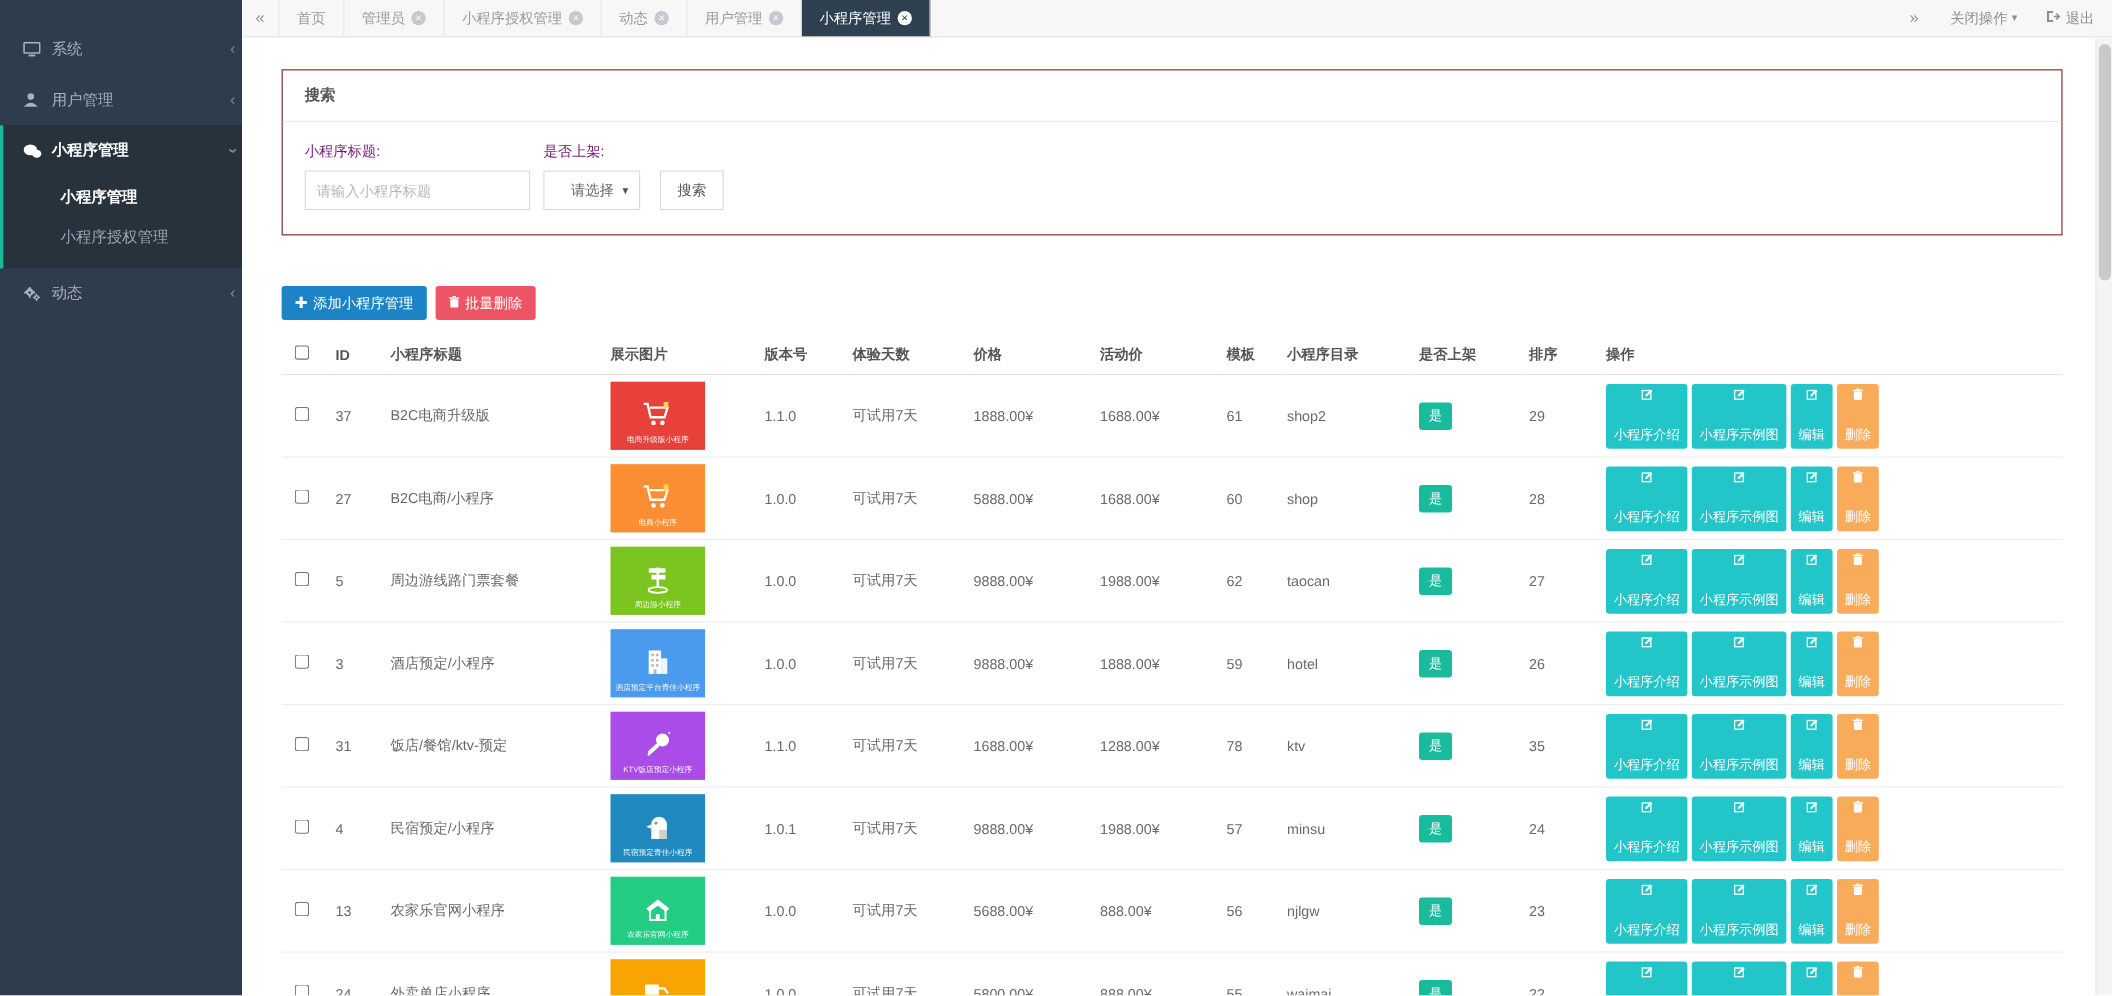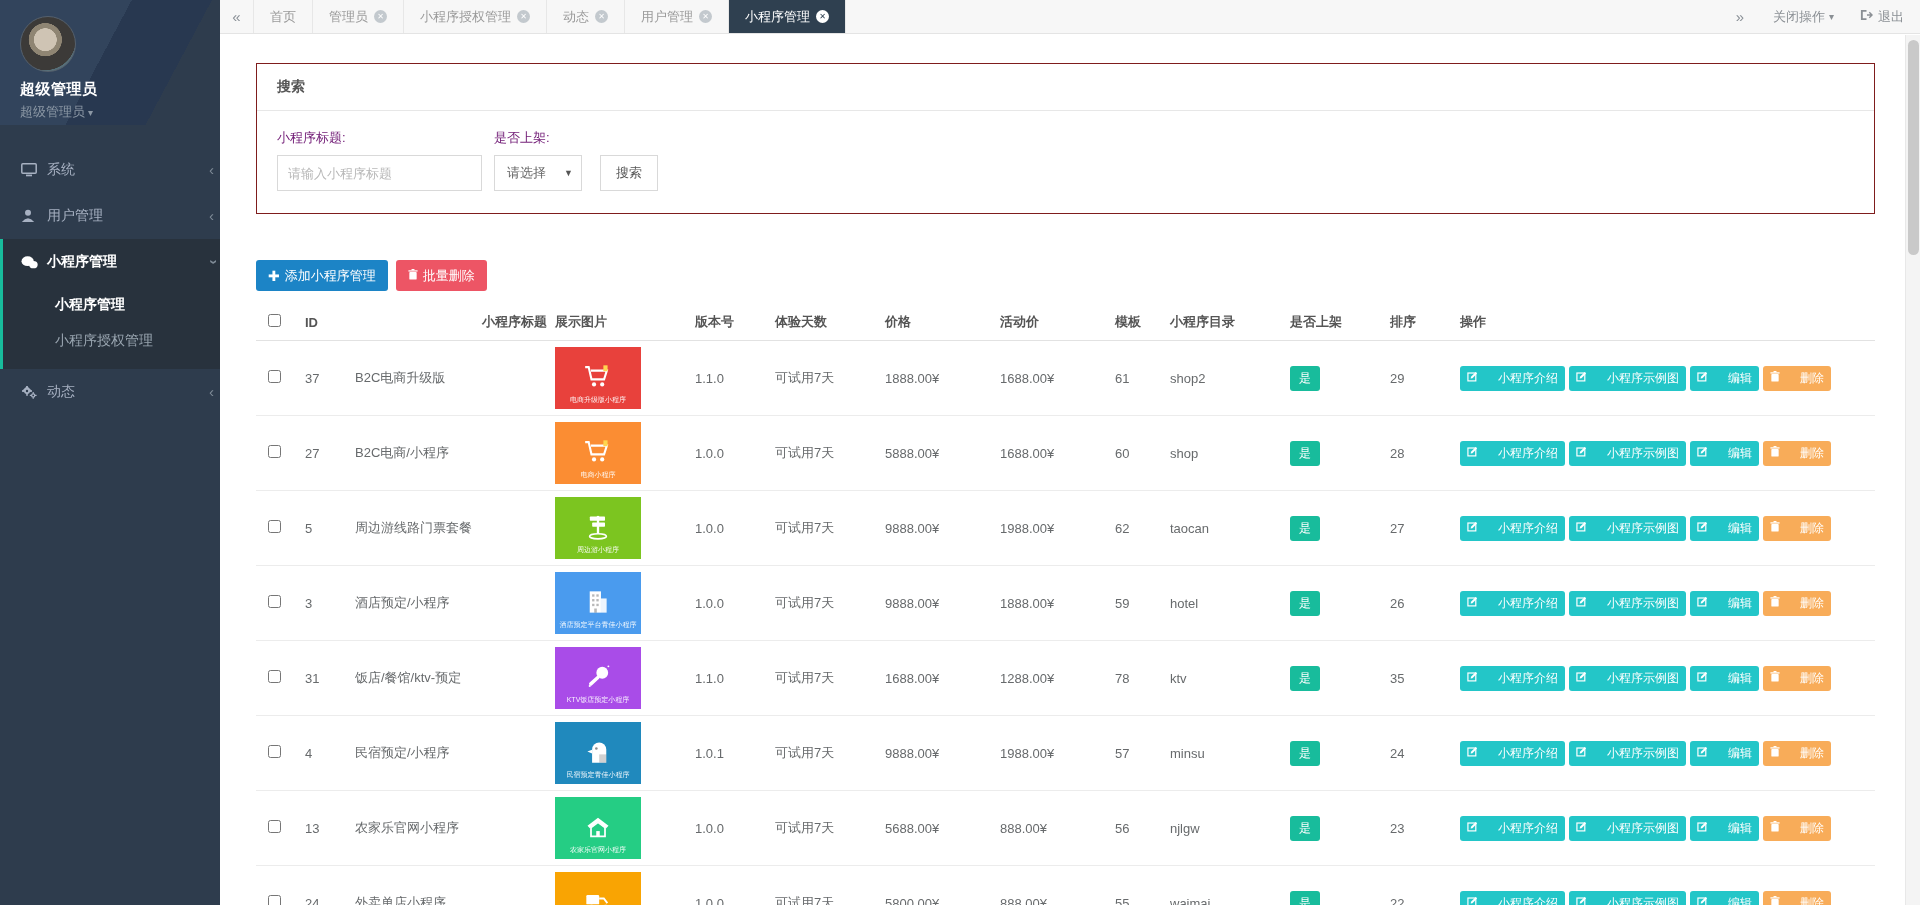--- a/index.html
+++ b/index.html
@@ -52,61 +52,54 @@
   main { flex:1; padding:29px 45px 0 36px; overflow:hidden; }
 
   .panel { border:1px solid #7f1d1d; background:#fff; }
   .panel-title { padding:14px 20px; font-size:14px; font-weight:bold; color:#555; border-bottom:1px solid #e7e7e7; }
   .panel-body { padding:18px 20px 22px; display:flex; align-items:flex-end; }
   .field { margin-right:12px; }
   .field-label { display:block; color:#701a75; font-size:13px; margin-bottom:8px; }
   .field input { width:205px; height:36px; border:1px solid #d9d9d9; padding:0 10px; font-size:13px; color:#ec4899; outline:none; font-family:inherit; }
   .field input::placeholder { color:#b8b8b8; }
   .field.price input { width:190px; }
-  .select { width:88px; height:36px; border:1px solid #d9d9d9; display:flex; align-items:center; justify-content:space-between; padding:0 8px 0 12px; color:#666; cursor:pointer; background:#fff; }
+  .select { width:88px; height:36px; border:1px solid #d9d9d9; display:flex; align-items:center; justify-content:space-between; padding:0 8px 0 24px; color:#666; cursor:pointer; background:#fff; }
   .select .arrow { font-size:9px; color:#555; }
   .btn-search { height:36px; margin-left:6px; padding:0 15px; background:#fff; border:1px solid #d9d9d9; font-size:13px; color:#555; cursor:pointer; font-family:inherit; }
 
   
   .toolbar { margin-top:46px; display:flex; gap:8px; }
   .btn { height:31px; border:none; border-radius:3px; color:#fff; font-size:13px; padding:0 12px; cursor:pointer; display:inline-flex; align-items:center; gap:5px; font-family:inherit; }
   .btn-add { background:#1c84c6; }
   .btn-del { background:#ed5565; }
   .btn .plus { font-weight:bold; font-size:14px; }
 
   table { width:100%; border-collapse:collapse; margin-top:13px; table-layout:fixed; }
   th { text-align:left; font-size:13px; color:#555; font-weight:bold; padding:9px 4px; border-bottom:1px solid #e2e2e2; white-space:nowrap; }
   td { padding:6px 4px; border-bottom:1px solid #ececec; font-size:13px; color:#676a6c; height:75px; vertical-align:middle; white-space:nowrap; }
-  .col-chk { width:45px; } .col-id { width:50px; } .col-title { width:200px;text-align:right; } .col-img { width:140px; }
+  .col-chk { width:45px; } .col-id { width:50px; } .col-title { width:200px; } .col-img { width:140px; }
   .col-ver { width:80px; } .col-trial { width:110px; } .col-price { width:115px; } .col-promo { width:115px; }
   .col-tpl { width:55px; } .col-dir { width:120px; } .col-shelf { width:100px; } .col-sort { width:70px; } .col-act { }
   th:first-child, td:first-child { padding-left:12px; }
 
   .thumb { width:86px; height:62px; position:relative; display:flex; align-items:center; justify-content:center; }
   .thumb-caption { position:absolute; bottom:4px; left:0; right:0; text-align:center; color:rgba(255,255,255,.92); font-size:7px; overflow:hidden; white-space:nowrap; }
   .badge { display:inline-block; background:#18bc9c; color:#fff; font-size:12px; padding:4px 9px; border-radius:3px; }
-  .act-btn { display:inline-flex; align-items:center; gap:20px; color:#fff; font-size:12px; padding:4px 7px; border-radius:3px; margin-right:4px; cursor:pointer; }
+  .act-btn { display:inline-flex; align-items:center; gap:20px; color:#fff; font-size:12px; padding:4px 7px; border-radius:3px; margin-right:4px; cursor:pointer;flex-direction:column; }
 
   
   .v-scrollbar { position:absolute; top:35px; right:0; width:15px; height:870px; background:#f4f4f4; border-left:1px solid #e8e8e8; z-index:5; }
   .v-thumb { position:absolute; top:5px; left:2px; width:11px; height:215px; border-radius:6px; background:#c9c9c9; cursor:pointer; }
 </style>
 </head>
 <body>
 
 <div class="page">
 
   <aside class="sidebar">
-    <div class="profile">
-      <div class="avatar"></div>
-      <div class="username">超级管理员</div>
-      <div class="role">
-        <span>超级管理员</span><span class="caret">▾</span>
-      </div>
-    </div>
     <nav id="menu">
         <div class="menu-group">
           <div class="menu-item">
             <span class="mi-icon">
               <svg width="16" height="14" viewBox="0 0 16 14">
                 <rect x="0.8" y="0.8" width="14.4" height="9.4" rx="1" fill="none" stroke="currentColor" stroke-width="1.5"></rect>
                 <rect x="5" y="11.6" width="6" height="1.7" fill="currentColor"></rect>
               </svg>
             </span>
             <span class="mi-label">系统</span>

